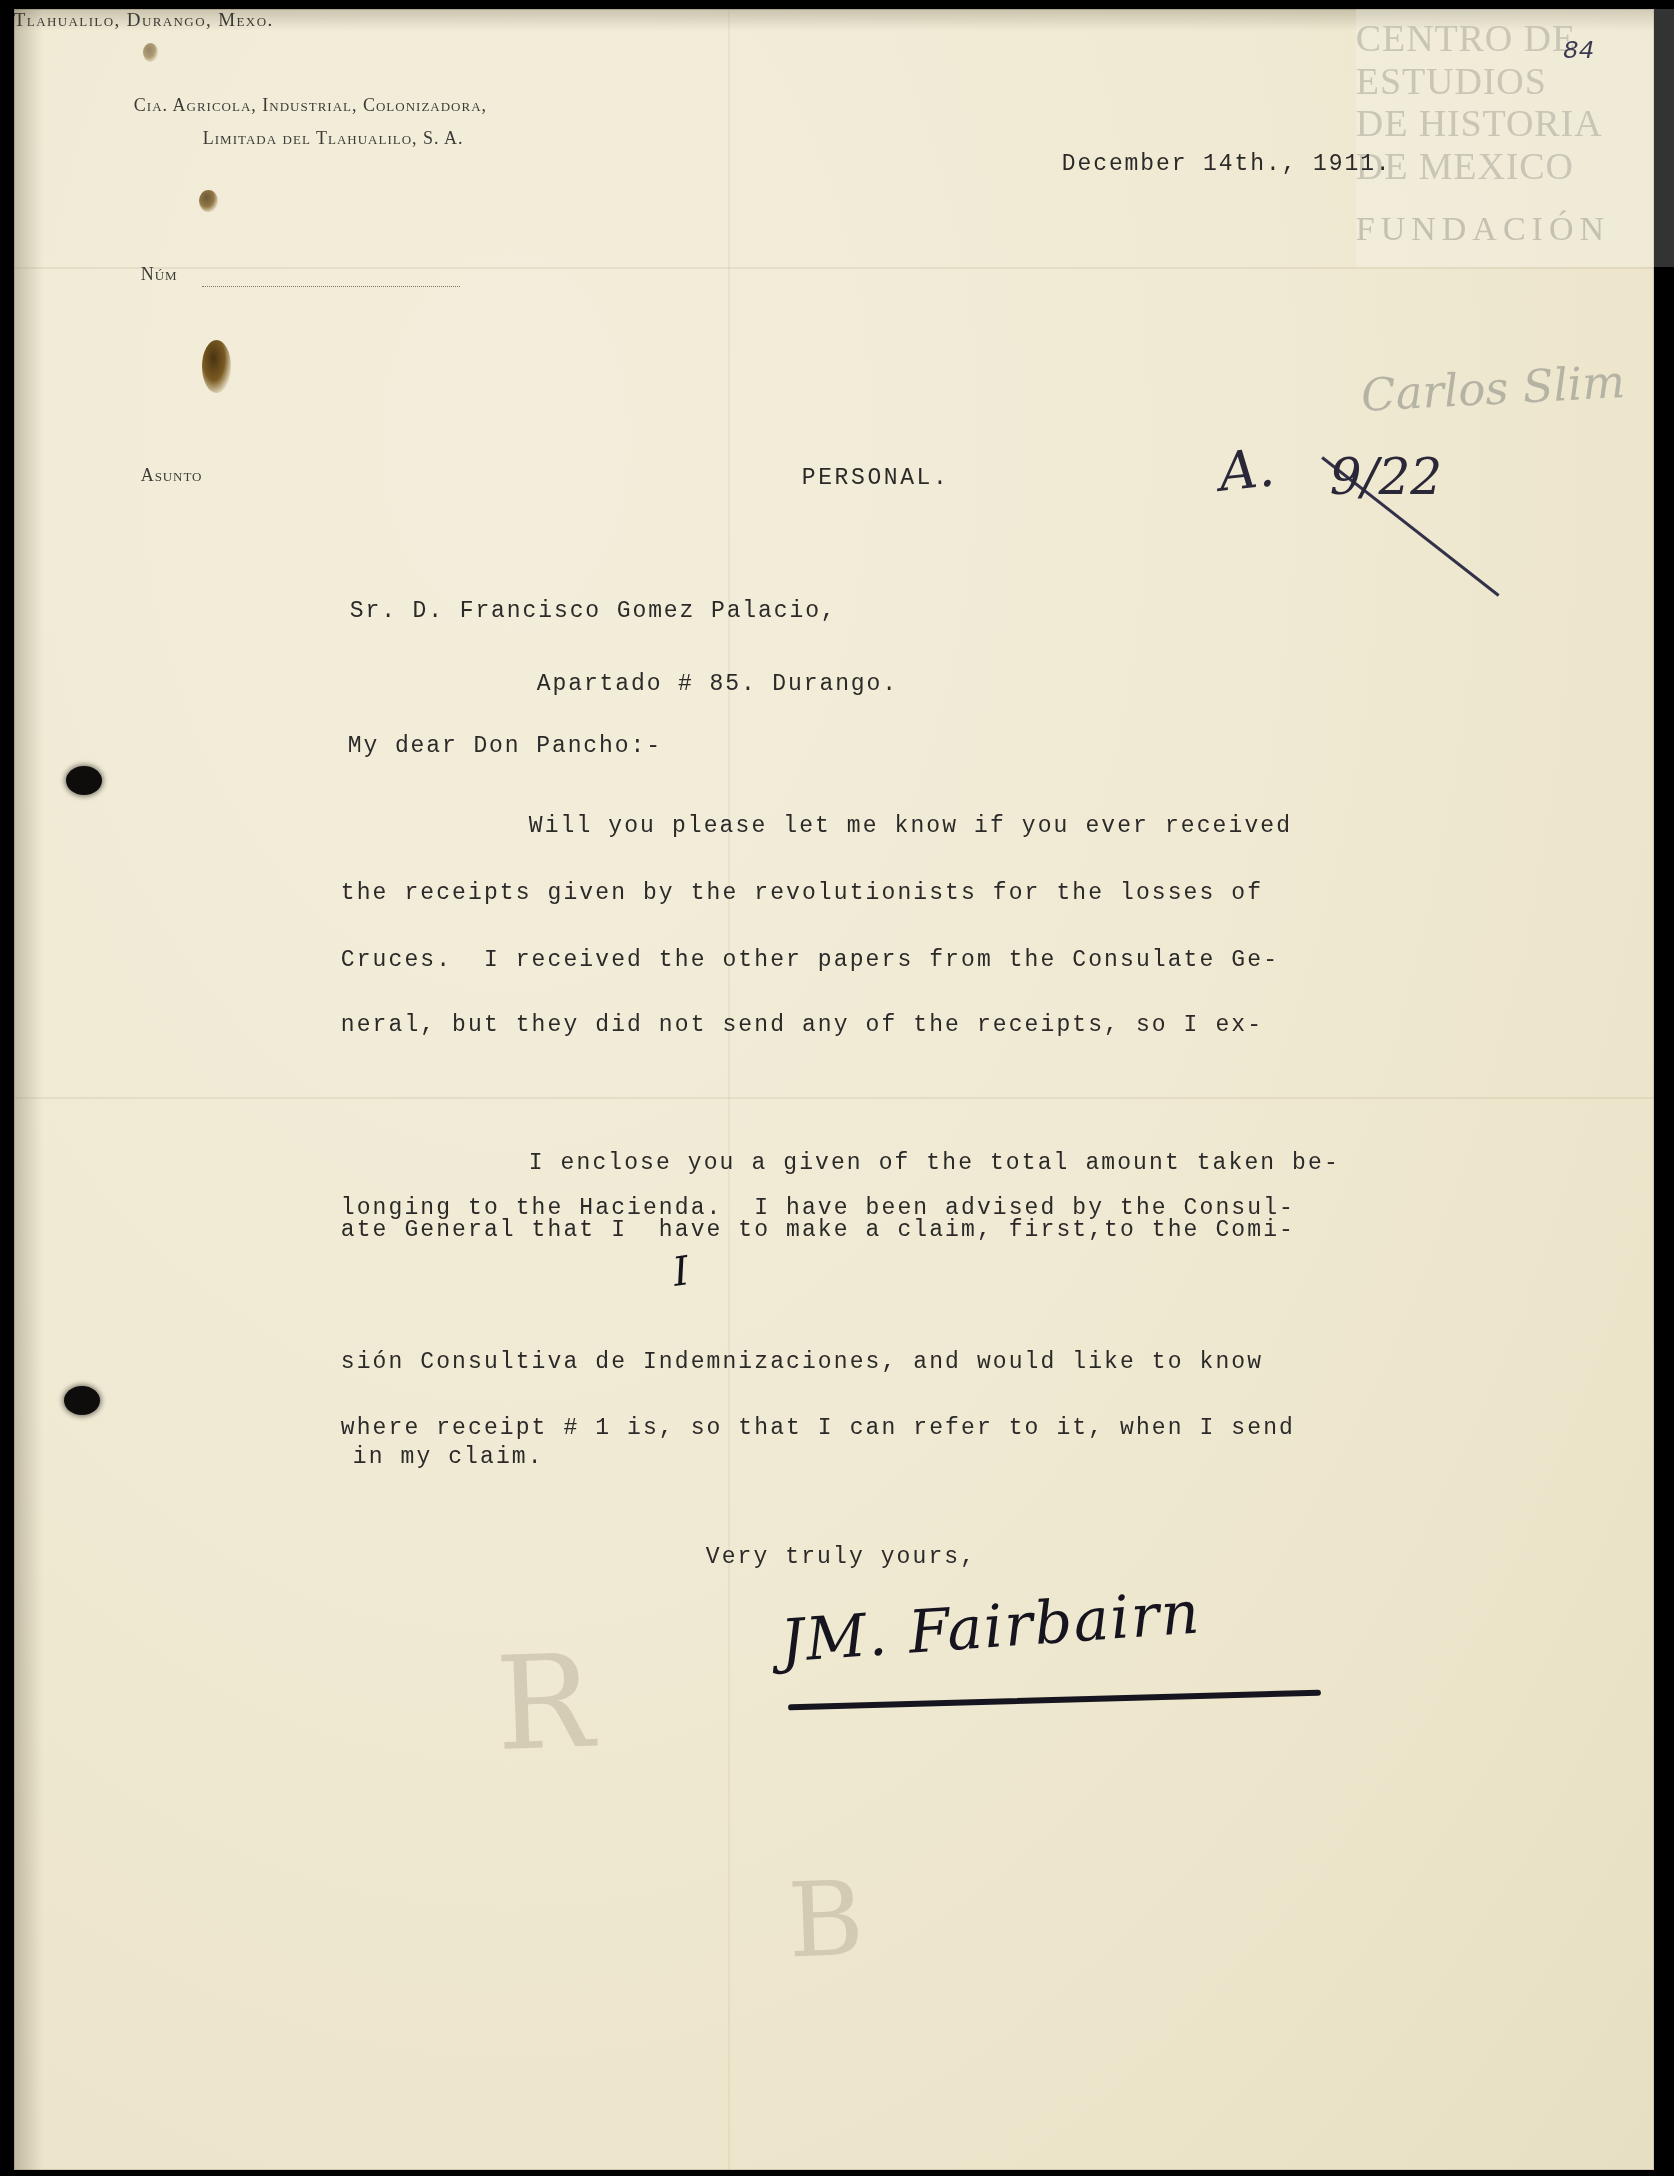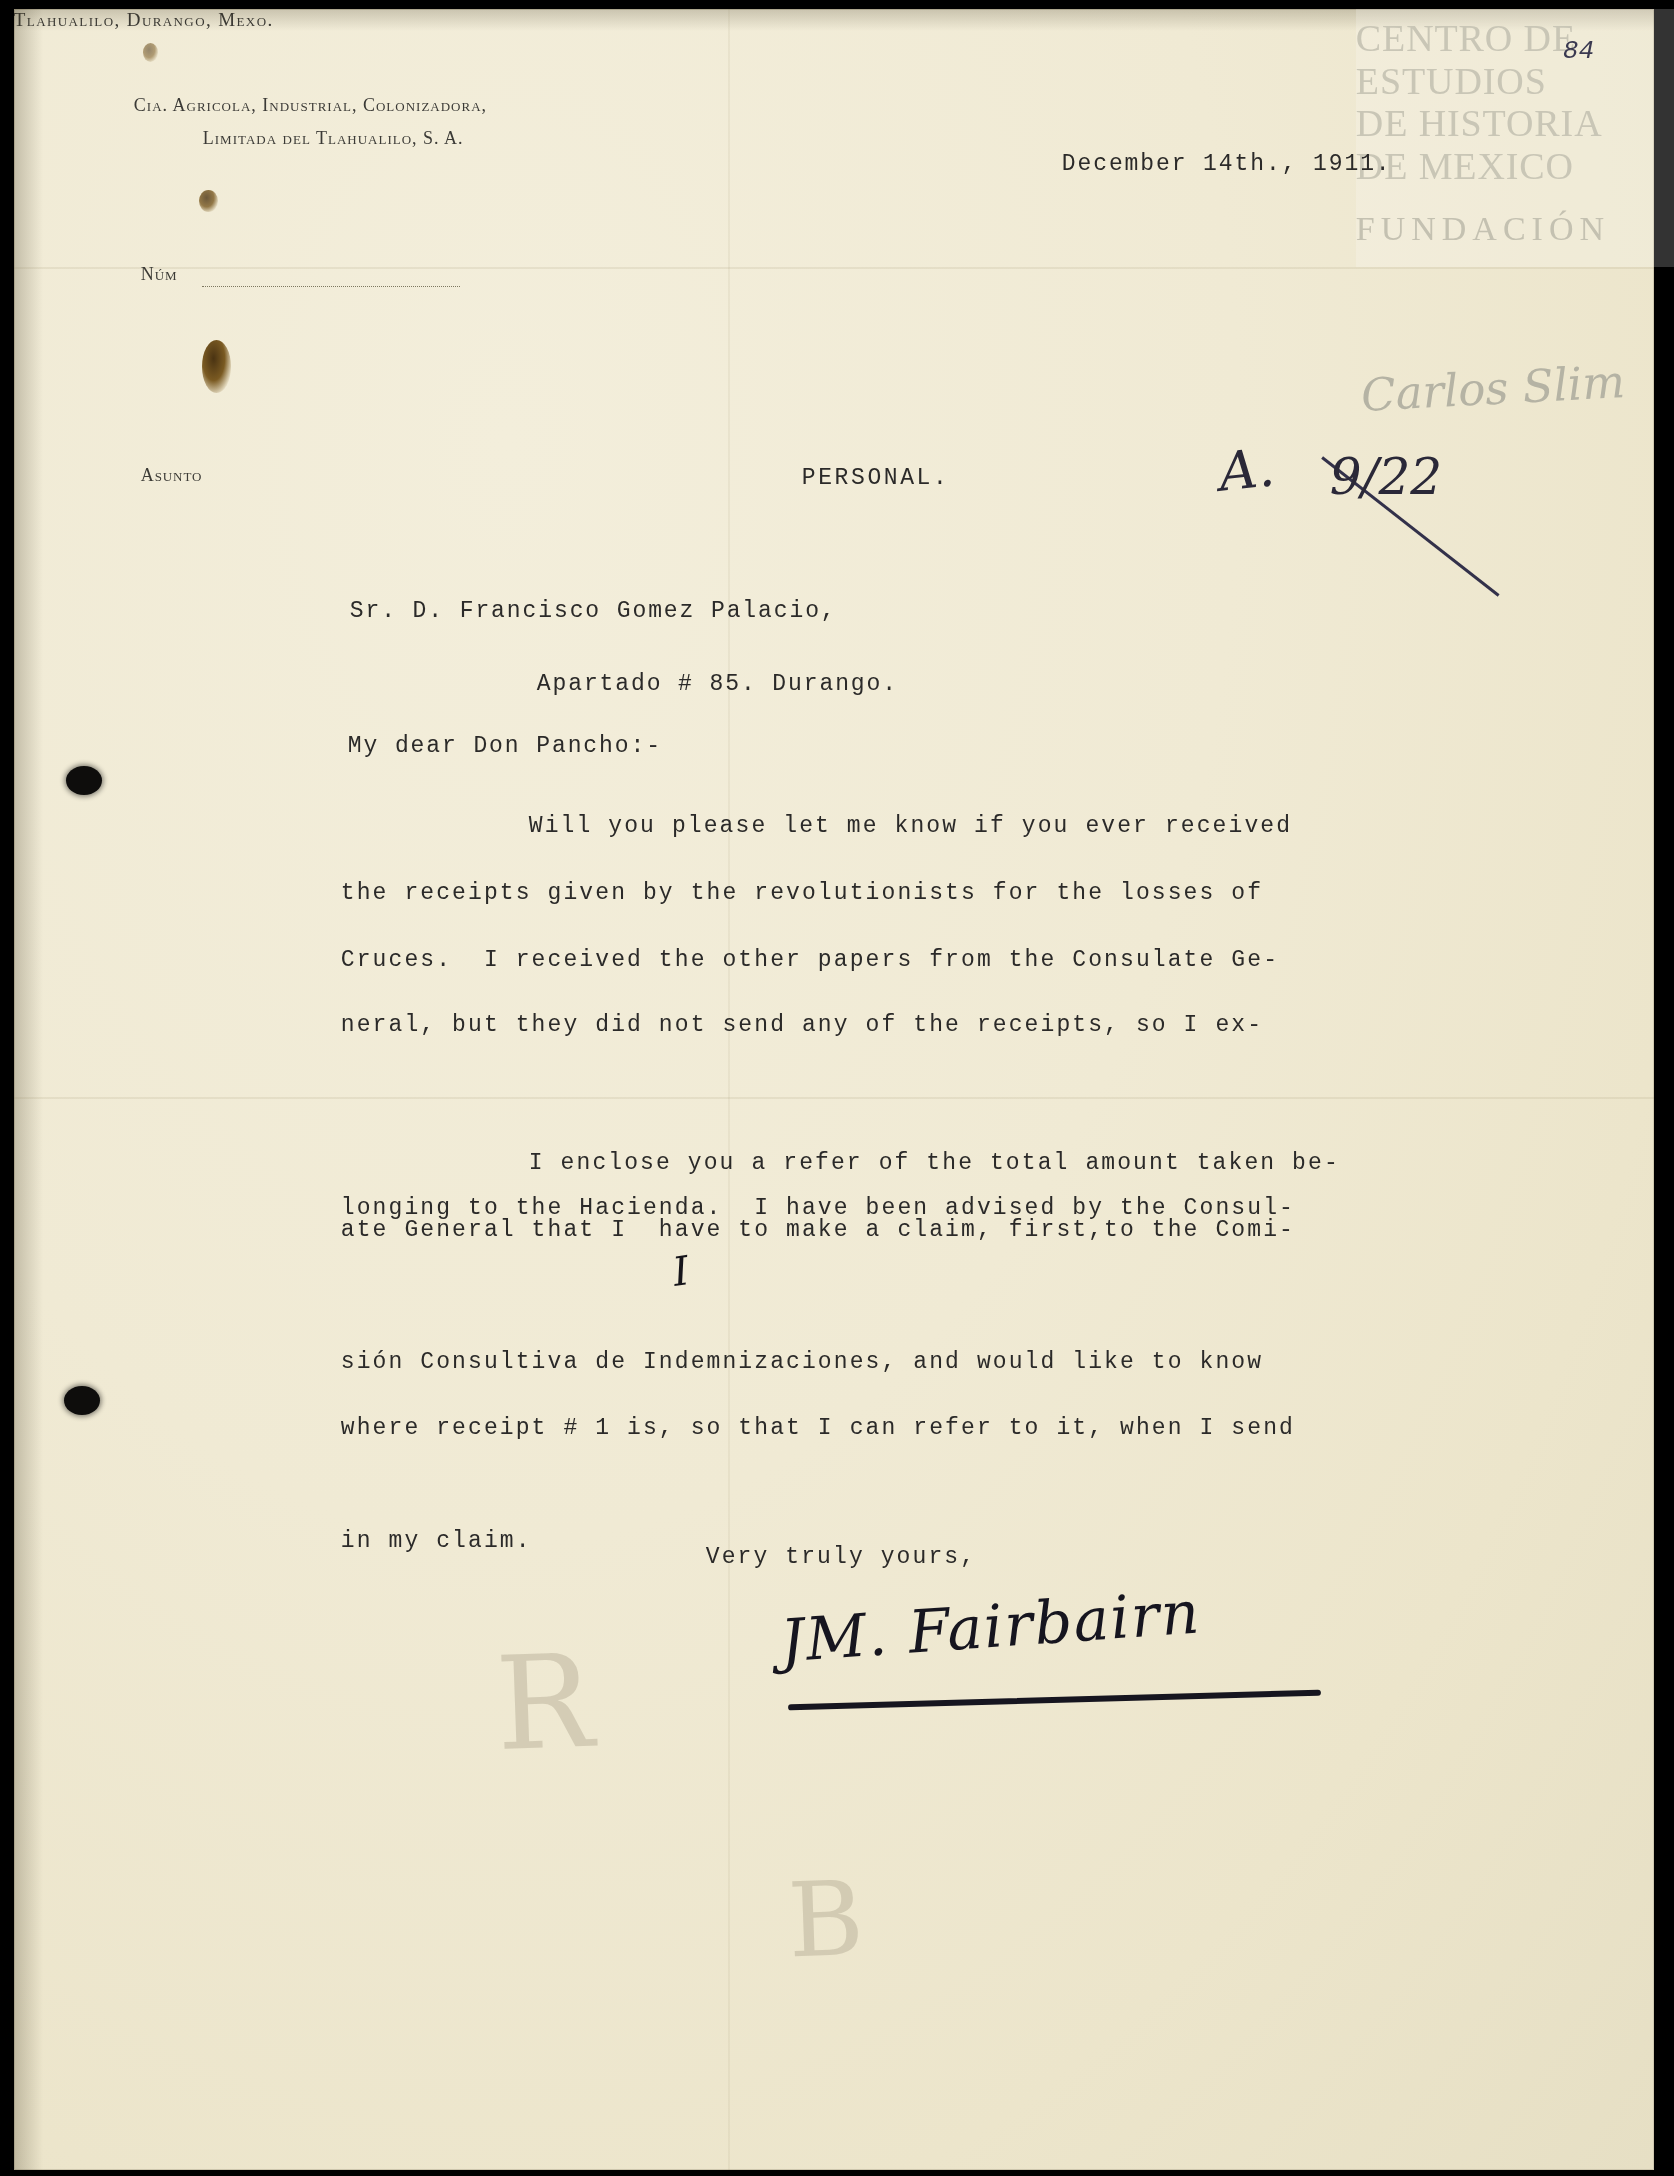--- a/index.html
+++ b/index.html
@@ -139,21 +139,21 @@
   .bl1  { top: 804px;  left: 515px; }
   .bl2  { top: 871px; }
   .bl3  { top: 938px; }
   .bl4  { top: 1003px; }
   .bl5  { top: 1069px; }
   .bl6  { top: 1141px; left: 515px; }
   .bl7  { top: 1186px; }
   .bl8  { top: 1208px; }
   .bl9  { top: 1340px; }
   .bl10 { top: 1406px; }
-  .bl11 { top: 1519px; }
+  .bl11 { top: 1435px; margin-left: 12px; }
 
   .closing  { left: 692px; top: 1535px; letter-spacing: 2.1px; }
 
   
   .hand {
     position: absolute;
     font-family: "DejaVu Serif", serif;
     font-style: italic;
     color: #1d1c2a;
   }
@@ -322,21 +322,21 @@
     <div class="tw personal">PERSONAL.</div>
 
     <div class="tw addressee">Sr. D. Francisco Gomez Palacio,</div>
     <div class="tw apartado">Apartado # 85. Durango.</div>
     <div class="tw salutation">My dear Don Pancho:-</div>
 
     <div class="tw body-line bl1">Will you please let me know if you ever received</div>
     <div class="tw body-line bl2">the receipts given by the revolutionists for the losses of</div>
     <div class="tw body-line bl3">Cruces.  I received the other papers from the Consulate Ge-</div>
     <div class="tw body-line bl4">neral, but they did not send any of the receipts, so I ex-</div>
-    <div class="tw body-line bl6">I enclose you a refer of the total amount taken be-</div>
+    <div class="tw body-line bl6">I enclose you a given of the total amount taken be-</div>
     <div class="tw body-line bl7">longing to the Hacienda.  I have been advised by the Consul-</div>
     <div class="tw body-line bl8">ate General that I  have to make a claim, first,to the Comi-</div>
     <div class="tw body-line bl9">sión Consultiva de Indemnizaciones, and would like to know</div>
     <div class="tw body-line bl10">where receipt # 1 is, so that I can refer to it, when I send</div>
     <div class="tw body-line bl11">in my claim.</div>
 
     <div class="hand inserted-I">I</div>
 
     <div class="tw closing">Very truly yours,</div>
     <div class="hand signature">JM. Fairbairn</div>

